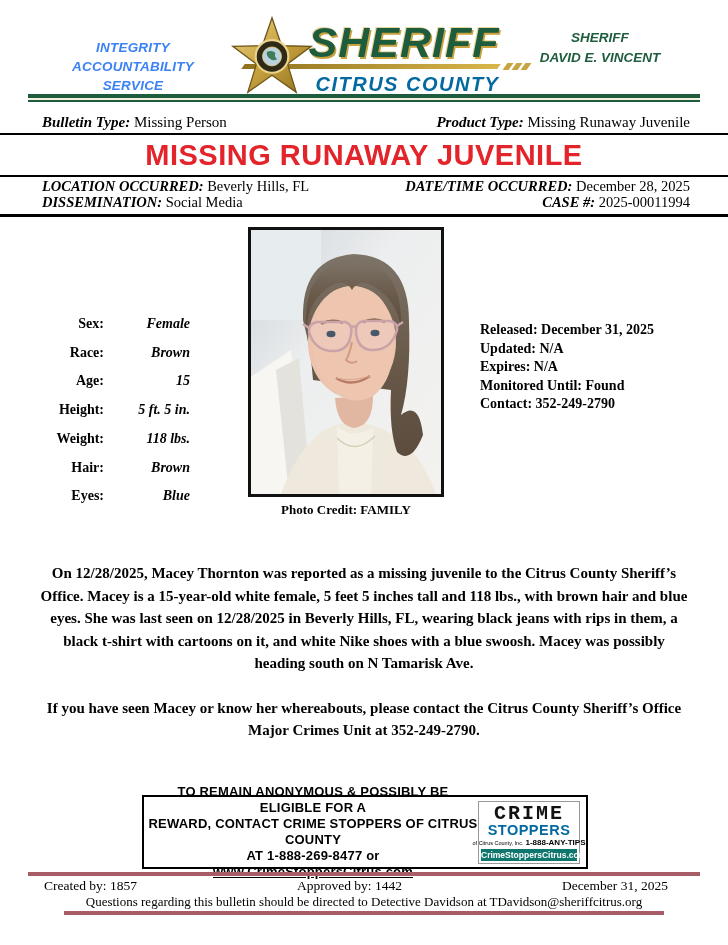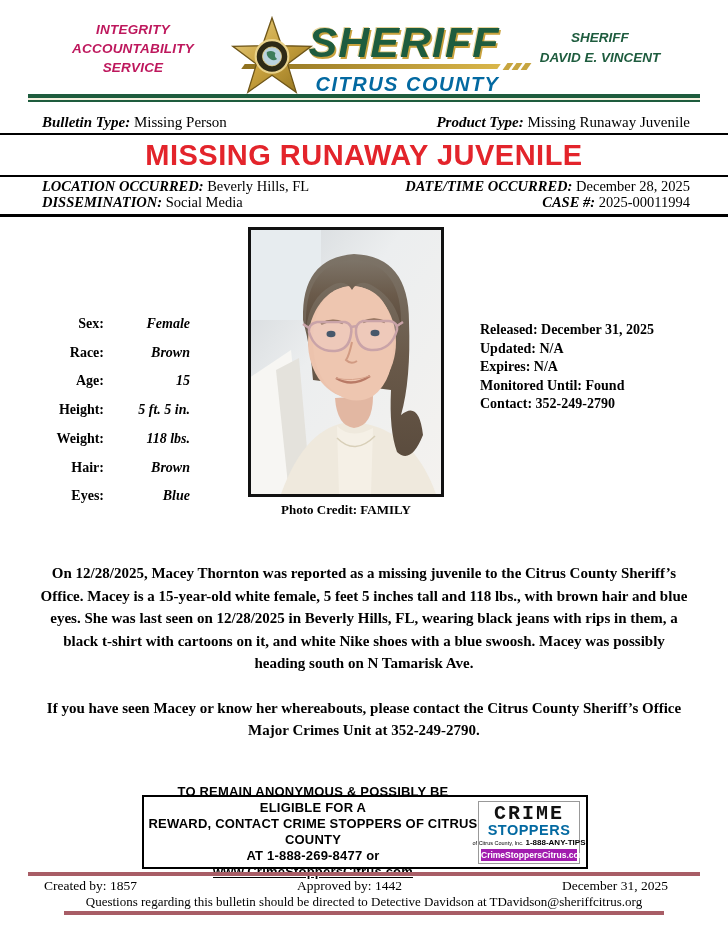--- a/index.html
+++ b/index.html
@@ -10,22 +10,22 @@
     position:relative; overflow:hidden;
   }
 
   
   .header {
     display:flex; align-items:flex-start; justify-content:space-between;
     padding:14px 38px 0 48px; height:92px;
   }
   .motto {
     font-family:"Liberation Sans", sans-serif; font-weight:bold; font-style:italic;
-    color:#be185d; font-size:13.5px; line-height:19px; text-align:center;
-    padding-top:6px; width:170px; letter-spacing:.2px;
+    color:#3b82f6; font-size:13.5px; line-height:19px; text-align:center;
+    padding-top:6px; width:170px; letter-spacing:.2px;margin-top:18px;
   }
   .agency { display:flex; align-items:flex-start; margin-top:0; }
   .badge { width:86px; height:90px; margin-right:-6px; position:relative; z-index:2; }
   .agency-text { position:relative; padding-top:8px; }
   .agency-name {
     font-family:"Liberation Sans", sans-serif; font-weight:bold; font-style:italic;
     color:#1E5C3E; font-size:43px; line-height:40px; letter-spacing:1px;
     text-shadow:1.5px 1.5px 0 #C9A23E, -1px -1px 0 #e7d49a;
   }
   .swoosh-row { position:relative; height:8px; margin-top:1px; }
@@ -107,21 +107,21 @@
     font-family:"Liberation Sans", sans-serif; text-align:center;
   }
   .cs-crime {
     font-weight:900; font-size:20px; line-height:19px; letter-spacing:2px; color:#111;
     font-family:"Liberation Mono", monospace; font-weight:bold;
   }
   .cs-stoppers { color:#0369a1; font-weight:900; font-size:14.5px; line-height:14px; letter-spacing:.5px; }
   .cs-small { display:flex; align-items:baseline; justify-content:center; gap:2px; margin-top:1px; }
   .cs-small .tiny { font-size:5.5px; white-space:nowrap; }
   .cs-small .tips { font-size:8px; font-weight:bold; white-space:nowrap; }
-  .cs-bar { background:#a21caf; color:#fff; font-weight:bold; font-size:8.5px; line-height:12px; margin-top:2px; }
+  .cs-bar { background:#0f766e; color:#fff; font-weight:bold; font-size:8.5px; line-height:12px; margin-top:2px; }
 
   
   .footer { position:absolute; left:0; right:0; top:872px; }
   .maroon { height:4px; background:#A85D66; margin:0 28px; }
   .maroon.narrow { margin:0 64px; }
   .foot-row {
     display:flex; justify-content:space-between; font-size:13.5px;
     padding:2px 60px 0 44px; line-height:16px;
   }
   .foot-questions { text-align:center; font-size:13px; line-height:15px; padding:0 0 2px 0; }

